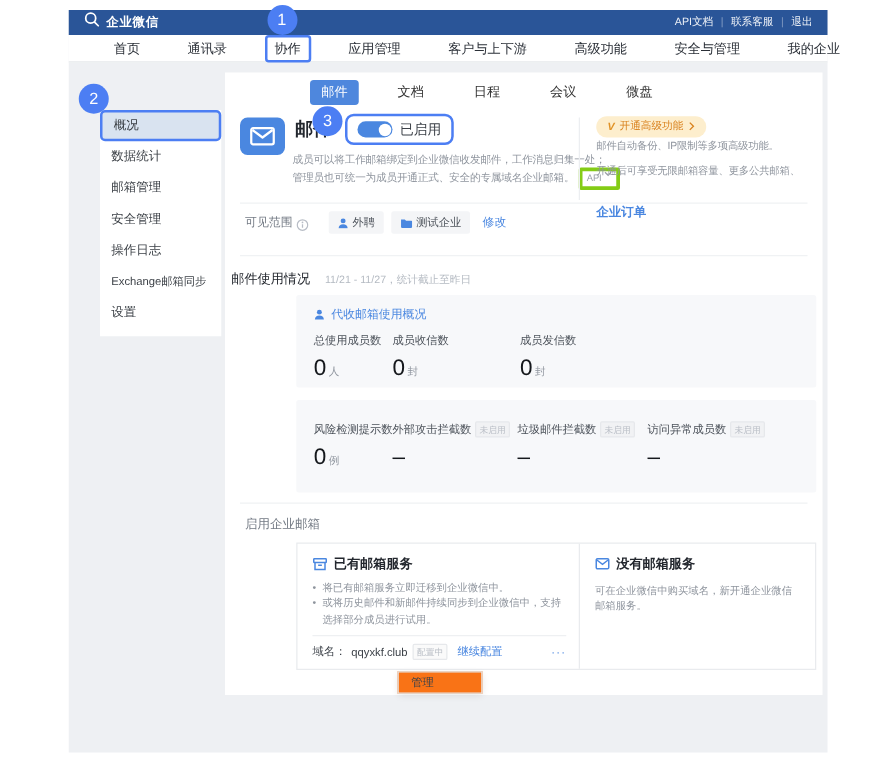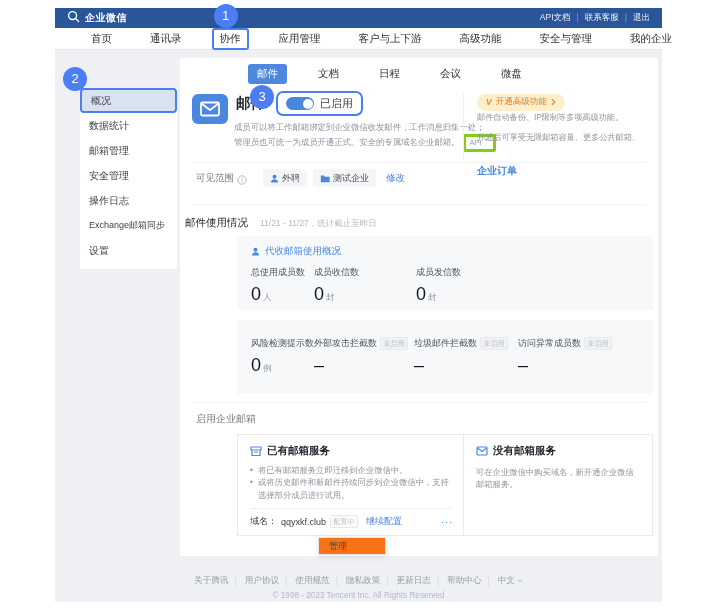--- a/index.html
+++ b/index.html
@@ -335,30 +335,13 @@
         </div>
         <div class="box-desc">可在企业微信中购买域名，新开通企业微信邮箱服务。</div>
       </div>
     </div>
   </div>
 
   <div class="menu">
     <span>管理</span>
   </div>
 
-  <div class="footer">
-    <div class="flinks">
-      <span class="flink">关于腾讯</span>
-      <span class="flink">用户协议</span>
-      <span class="flink">使用规范</span>
-      <span class="flink">隐私政策</span>
-      <span class="flink">更新日志</span>
-      <span class="flink">帮助中心</span>
-      <span class="flink">
-        <span>中文</span>
-        <svg width="6" height="4" viewBox="0 0 8 6">
-            <path d="M1 1l3 3 3-3" fill="none" stroke="#9aa0a8" stroke-width="1.2"></path>
-          </svg>
-      </span>
-    </div>
-    <div class="copyright">© 1998 - 2023 Tencent Inc. All Rights Reserved</div>
-  </div>
 </div>
 
 </body></html>

